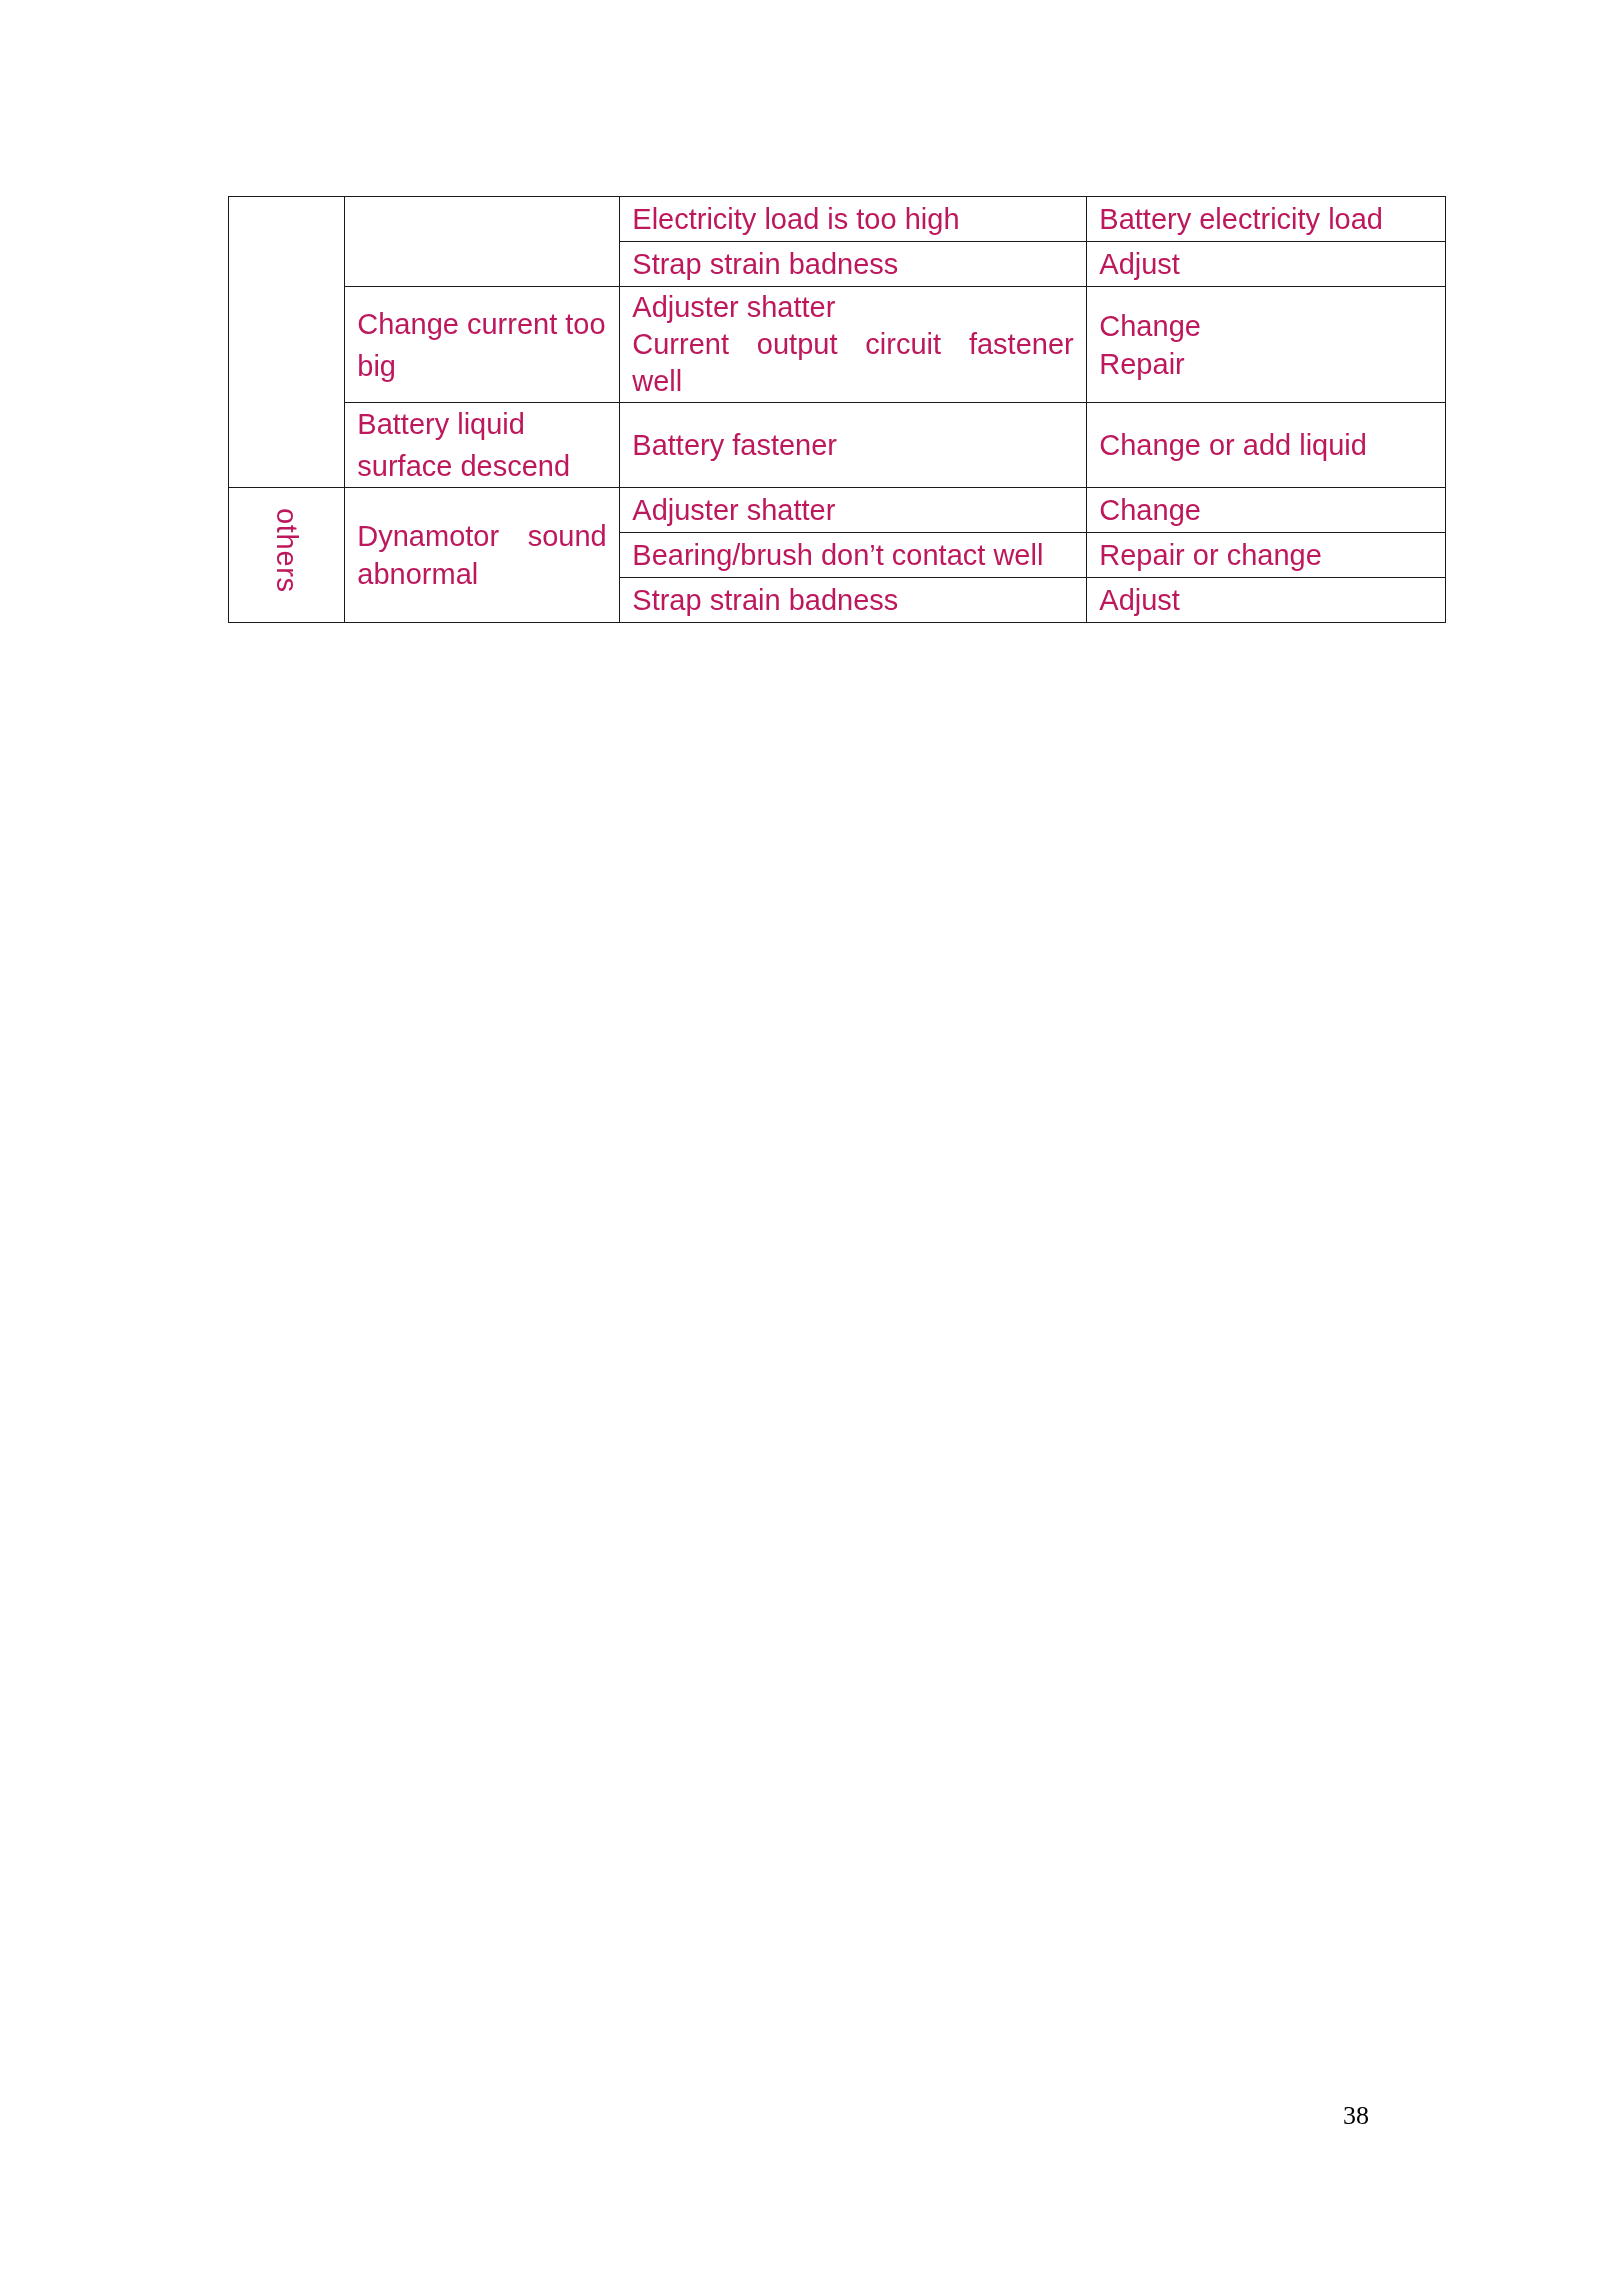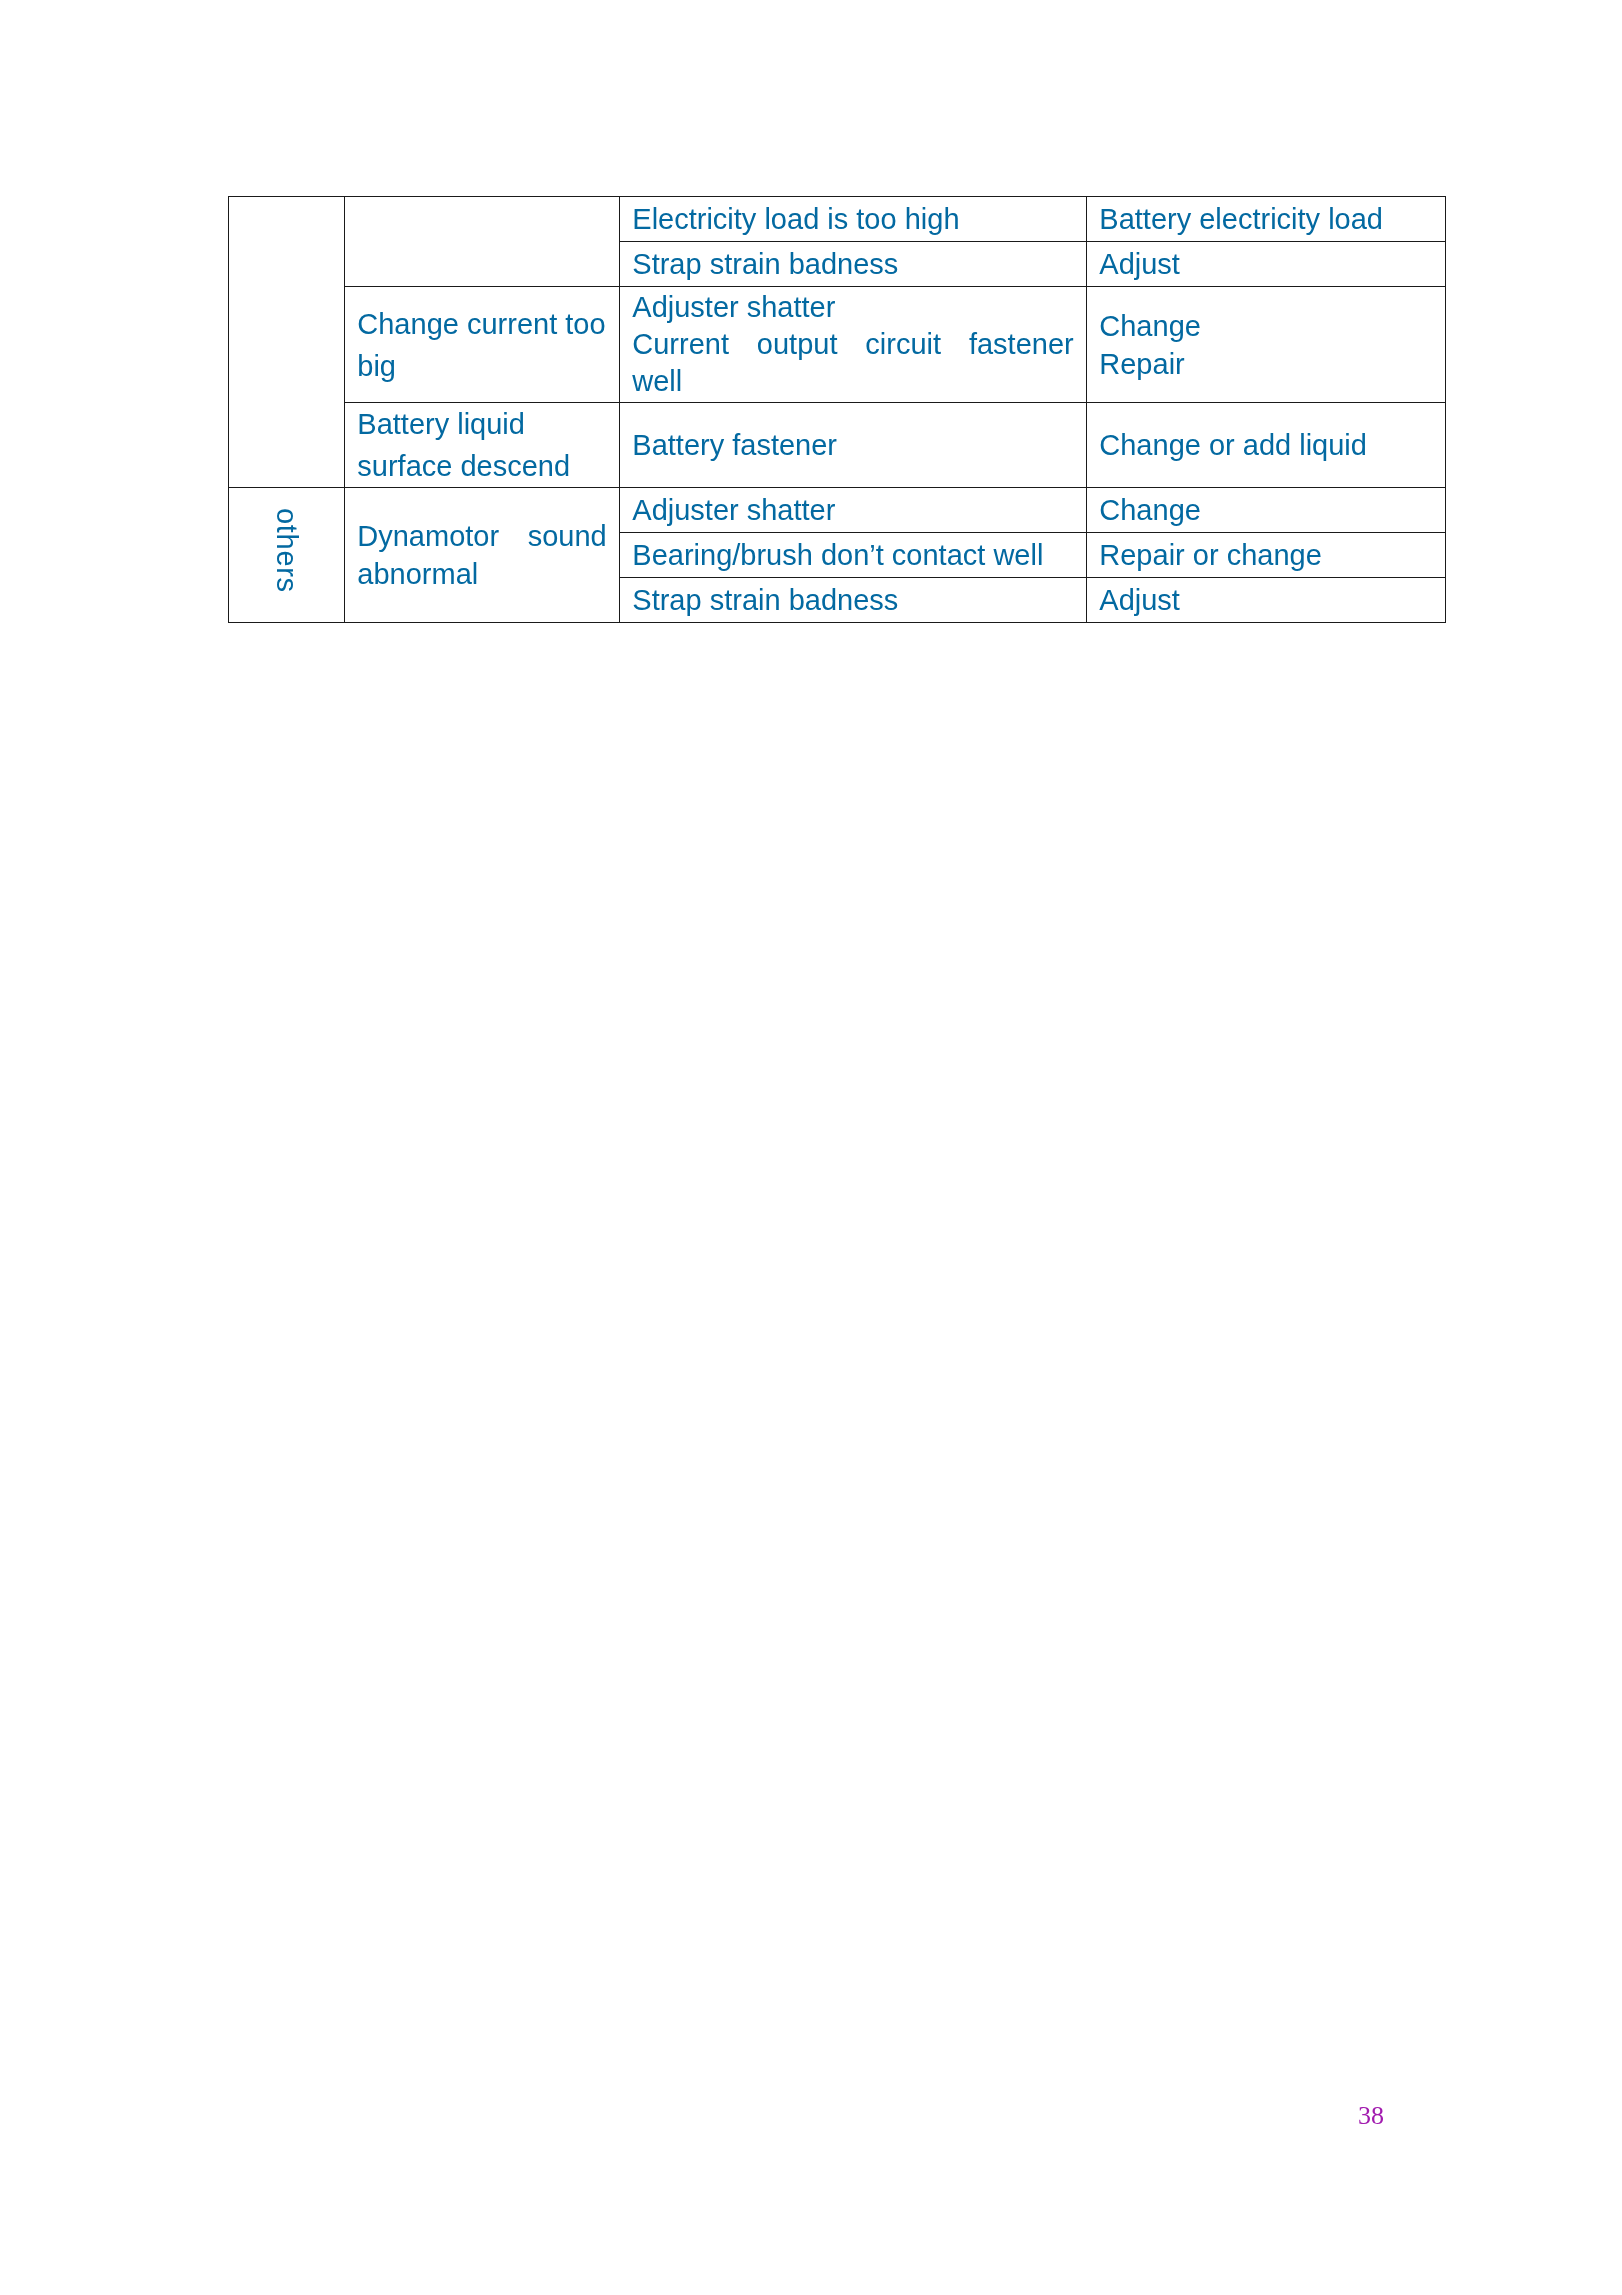--- a/index.html
+++ b/index.html
@@ -1,35 +1,35 @@
 <!DOCTYPE html>
 <html style="font-size:11px"><head>
 <meta charset="utf-8">
 <style>
   html, body { margin: 0; padding: 0; background: #ffffff; }
   body { width: 1622px; height: 2295px; position: relative; overflow: hidden; }
   .page { position: absolute; left: 0; top: 0; width: 1622px; height: 2295px; background: #fff; }
   table.trouble {
     position: absolute; left: 228px; top: 196px; width: 1217px;
     border-collapse: collapse; table-layout: fixed;
-    font-family: "Liberation Sans", sans-serif; font-size: 29px; color: #0369a1;
+    font-family: "Liberation Sans", sans-serif; font-size: 29px; color: #be185d;
   }
   table.trouble td {
     border: 1.7px solid #1a1a1a; padding: 0 12.3px; vertical-align: middle; line-height: 38px;
   }
   col.c1 { width: 116px; } col.c2 { width: 275px; } col.c3 { width: 467px; } col.c4 { width: 359px; }
   tr.h66 { height: 45px; } tr.h170 { height: 116px; } tr.h128 { height: 74px; }
   td.center { }
   .vert { writing-mode: vertical-rl; display: inline-block; letter-spacing: 0.7px; }
   td.vcell { text-align: center; padding: 0; }
   .line { display: block; }
   .dyn { line-height: 44px; margin-left: 7px; }
   .pagenum {
     position: absolute; left: 1343px; top: 2101px; font-family: "Liberation Serif", serif;
-    font-size: 26px; color: #a21caf; margin-left: 15px;
+    font-size: 26px; color: #000000;
   }
 </style>
 </head>
 <body>
 
 <div class="page">
   <table class="trouble">
     <colgroup>
         <col class="c1">
         <col class="c2">

